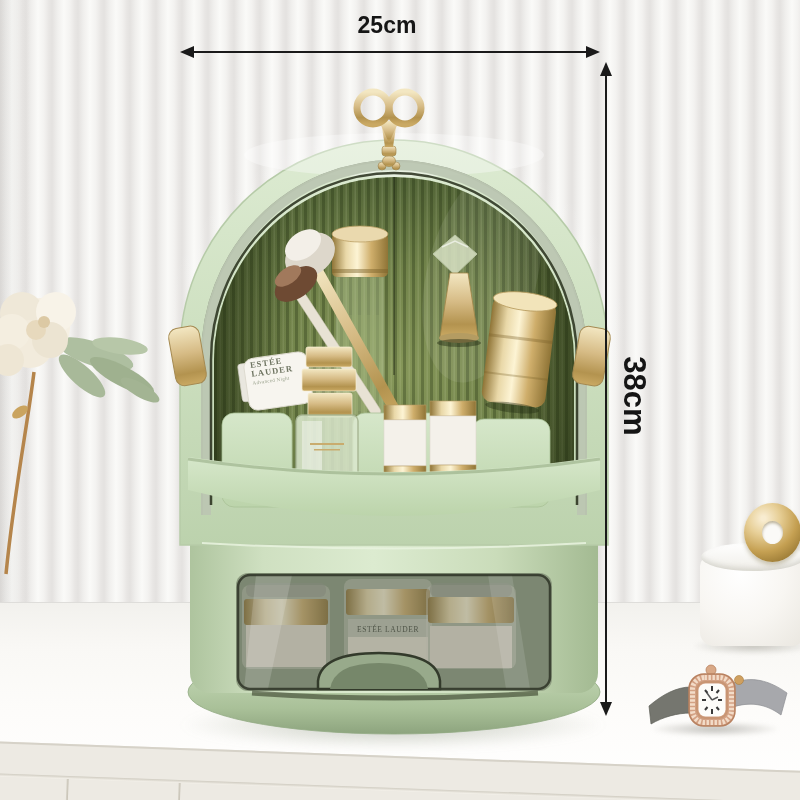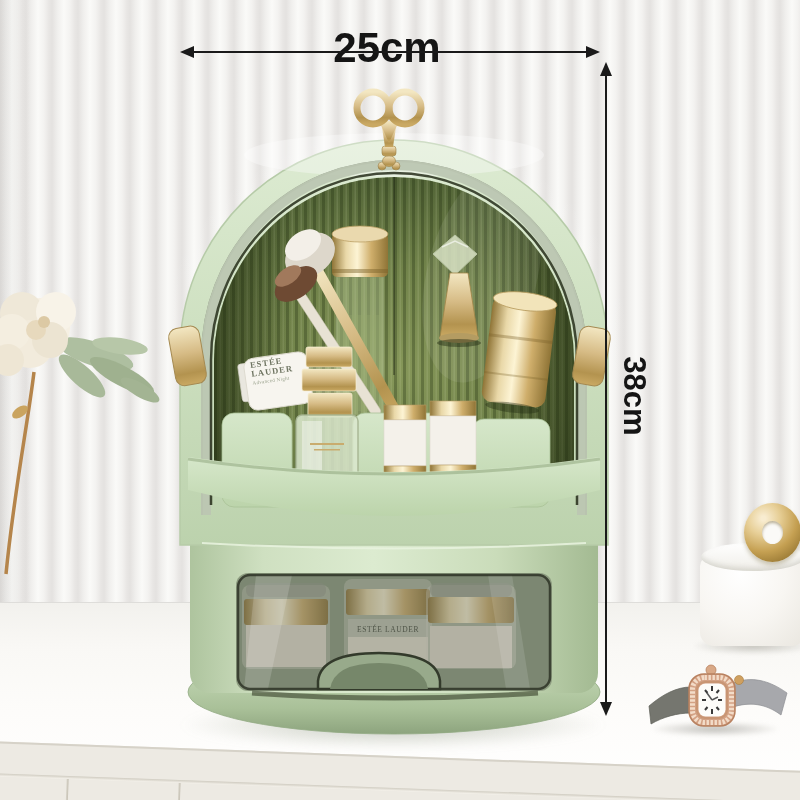--- a/index.html
+++ b/index.html
@@ -73,22 +73,22 @@
 
   
   .tube-text{
     position:absolute;left:251px;top:357px;width:56px;
     transform:rotate(-8deg);color:#6f7562;text-align:left;line-height:1.05;
     font-family:"Liberation Serif",serif;pointer-events:none;
   }
   .tube-brand{font-size:8.5px;font-weight:bold;letter-spacing:1px;}
   .tube-sub{font-size:5px;color:#98a08b;margin-top:2px;letter-spacing:0.3px;}
   .dim-label-w{
-    position:absolute;left:287px;top:24px;width:200px;text-align:center;
-    font-size:42px;font-weight:bold;color:#151515;
+    position:absolute;left:287px;top:12px;width:200px;text-align:center;
+    font-size:23px;font-weight:bold;color:#151515;
   }
   .dim-line-h{position:absolute;left:188px;top:51px;width:400px;height:2px;background:#1a1a1a;}
   .ah{position:absolute;width:0;height:0;}
   .ah-left{left:180px;top:46px;border-top:6px solid transparent;border-bottom:6px solid transparent;border-right:14px solid #1a1a1a;}
   .ah-right{left:586px;top:46px;border-top:6px solid transparent;border-bottom:6px solid transparent;border-left:14px solid #1a1a1a;}
   .dim-line-v{position:absolute;left:605px;top:72px;width:2px;height:632px;background:#1a1a1a;}
   .ah-up{left:600px;top:62px;border-left:6px solid transparent;border-right:6px solid transparent;border-bottom:14px solid #1a1a1a;}
   .ah-down{left:600px;top:702px;border-left:6px solid transparent;border-right:6px solid transparent;border-top:14px solid #1a1a1a;}
   .dim-label-h{
     position:absolute;left:584px;top:375px;width:100px;height:42px;line-height:42px;

